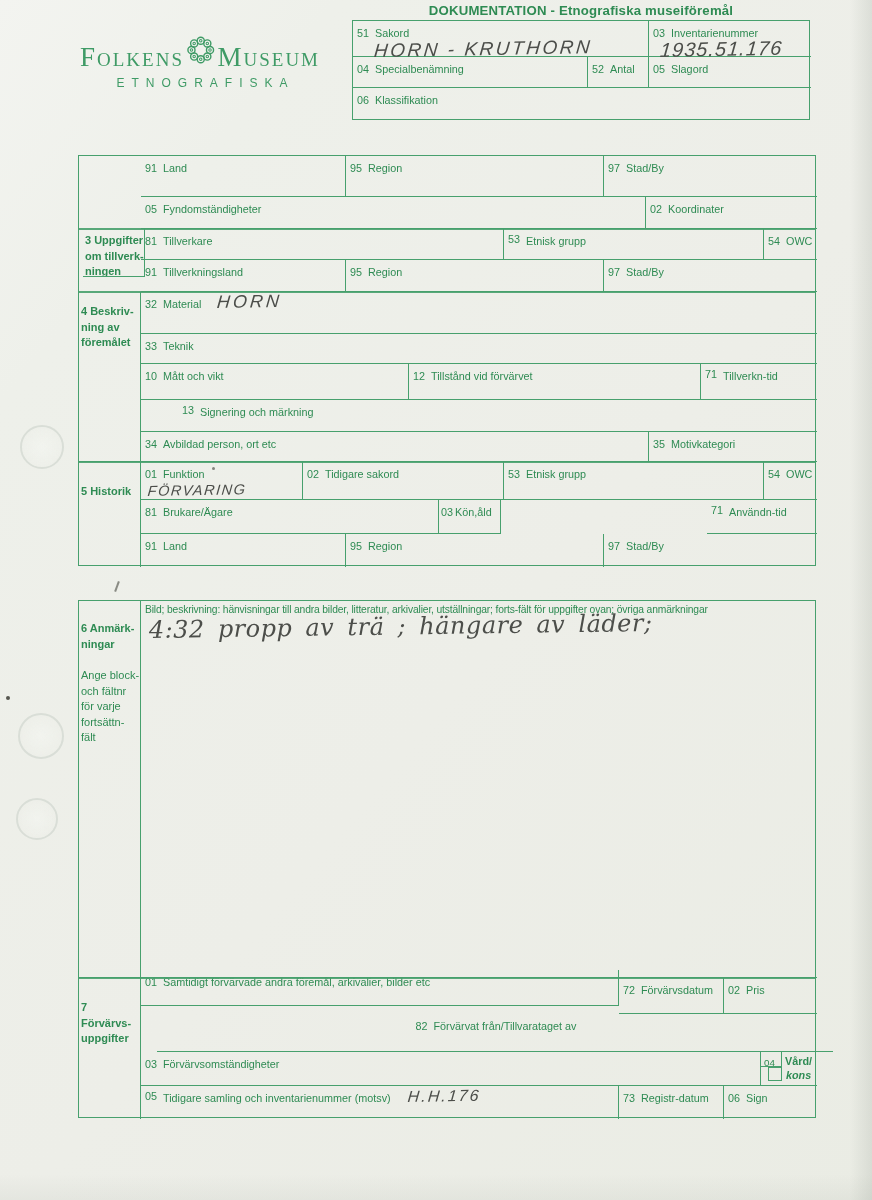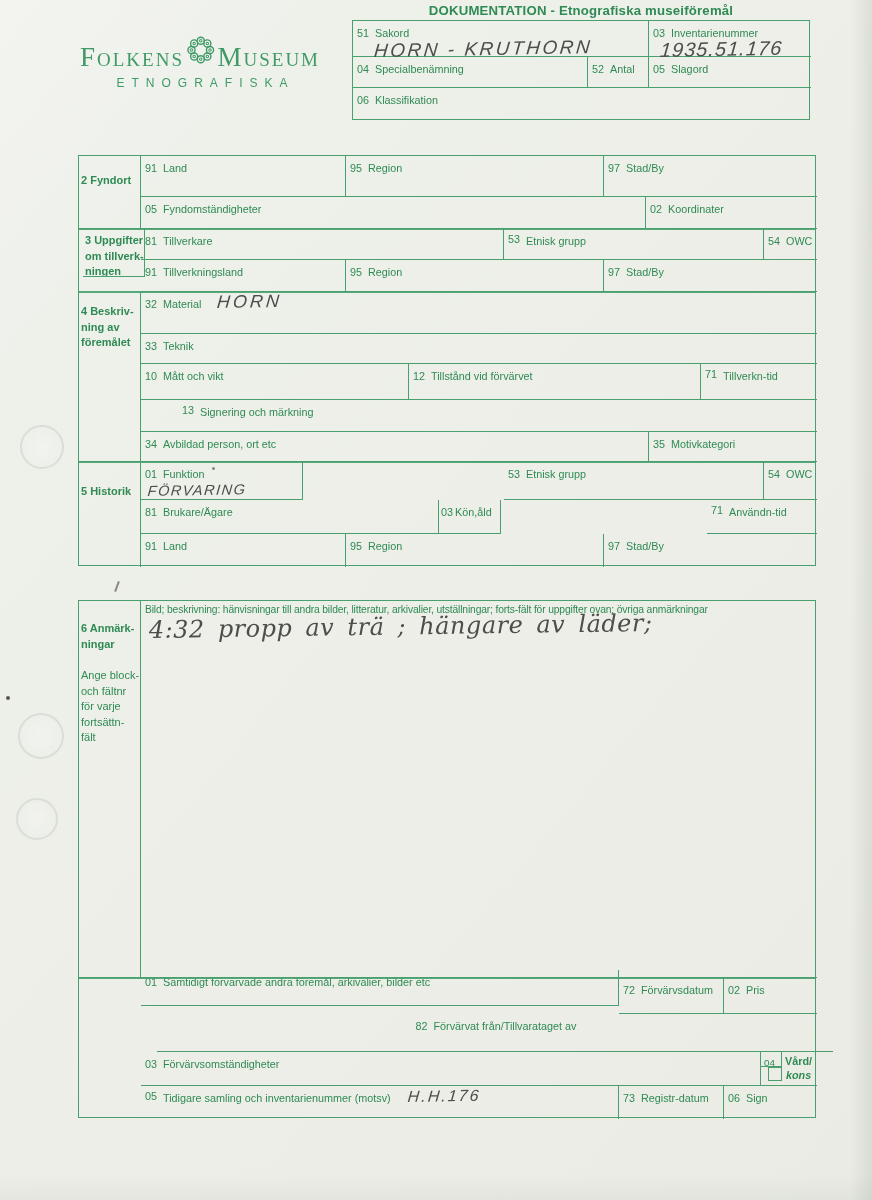--- a/index.html
+++ b/index.html
@@ -118,23 +118,20 @@
     <div class="cell nr" style="left:296px;top:36px;width:162px;height:31px;">
       <span class="code">05</span><span class="flabel">Slagord</span>
     </div>
     <div class="cell nr nb" style="left:0;top:67px;width:458px;height:33px;">
       <span class="code">06</span><span class="flabel">Klassifikation</span>
     </div>
   </div>
 
   <div class="tbl" style="left:78px;top:155px;width:738px;height:411px;">
 
-    <div class="seclbl" style="left:0;top:0;width:62px;height:73px;padding-top:17px;">
-        <div class="sec-title">2 Fyndort</div>
-      </div>
     <div class="seclbl" style="left:4px;top:73px;width:62px;height:48px;">
         <div class="sec-title">3 Uppgifter
 om tillverk-
 ningen</div>
       </div>
     <div class="seclbl" style="left:0;top:136px;width:62px;height:170px;padding-top:12px;">
         <div class="sec-title">4 Beskriv-
 ning av
 föremålet</div>
       </div>
@@ -162,20 +159,21 @@
     <div class="cell" style="left:62px;top:208px;width:268px;height:36px;"><span class="code">10</span><span class="flabel">Mått och vikt</span></div>
     <div class="cell" style="left:330px;top:208px;width:292px;height:36px;"><span class="code">12</span><span class="flabel">Tillstånd vid förvärvet</span></div>
     <div class="cell nr" style="left:622px;top:208px;width:116px;height:36px;"><span class="code" style="position:relative;top:-2px;">71</span><span class="flabel">Tillverkn-tid</span></div>
     <div class="cell nr" style="left:62px;top:244px;width:676px;height:32px;"><span class="code" style="position:relative;top:-2px;margin-left:37px;">13</span><span class="flabel">Signering och märkning</span></div>
     <div class="cell" style="left:62px;top:276px;width:508px;height:30px;"><span class="code">34</span><span class="flabel">Avbildad person, ort etc</span></div>
     <div class="cell nr" style="left:570px;top:276px;width:168px;height:30px;"><span class="code">35</span><span class="flabel">Motivkategori</span></div>
 
     <div class="cell" style="left:62px;top:306px;width:162px;height:38px;"><span class="code">01</span><span class="flabel">Funktion</span>
       <div class="hw-print" style="margin:0 0 0 2px;font-size:14.5px;letter-spacing:1.5px;">FÖRVARING</div>
     </div>
+    <div class="cell" style="left:224px;top:306px;width:201px;height:38px;"><span class="code">02</span><span class="flabel">Tidigare sakord</span></div>
     <div class="cell" style="left:425px;top:306px;width:260px;height:38px;"><span class="code">53</span><span class="flabel">Etnisk grupp</span></div>
     <div class="cell nr" style="left:685px;top:306px;width:53px;height:38px;"><span class="code">54</span><span class="flabel">OWC</span></div>
     <div class="cell" style="left:62px;top:344px;width:298px;height:34px;"><span class="code">81</span><span class="flabel">Brukare/Ägare</span></div>
     <div class="cell" style="left:360px;top:344px;width:62px;height:34px;padding-left:2px;"><span class="code" style="margin-right:2px;">03</span><span class="flabel">Kön,åld</span></div>
     <div class="cell nr" style="left:628px;top:344px;width:110px;height:34px;"><span class="code" style="position:relative;top:-2px;">71</span><span class="flabel">Användn-tid</span></div>
     <div class="cell nb" style="left:62px;top:378px;width:205px;height:33px;"><span class="code">91</span><span class="flabel">Land</span></div>
     <div class="cell nb" style="left:267px;top:378px;width:258px;height:33px;"><span class="code">95</span><span class="flabel">Region</span></div>
     <div class="cell nr nb" style="left:525px;top:378px;width:213px;height:33px;"><span class="code">97</span><span class="flabel">Stad/By</span></div>
 
     <div class="secline" style="top:71.5px;"></div>
@@ -191,20 +189,24 @@
 och fältnr
 för varje
 fortsättn-
 fält</div>
     </div>
     <div class="cell nr" style="left:62px;top:0;width:676px;height:377px;">
       <div class="hdr6">Bild; beskrivning: hänvisningar till andra bilder, litteratur, arkivalier, utställningar; forts-fält för uppgifter ovan; övriga anmärkningar</div>
       <div class="hw-cursive" style="position:absolute;left:8px;top:15px;font-size:24px;letter-spacing:0.5px;word-spacing:5px;">4:32 propp av trä ; hängare av läder;</div>
     </div>
 
+    <div class="seclbl nb" style="left:0;top:377px;width:62px;height:141px;padding-top:22px;">
+      <div class="sec-title">7 Förvärvs-
+uppgifter</div>
+    </div>
     <div class="cell" style="left:62px;top:369px;width:478px;height:36px;"><span class="code">01</span><span class="flabel">Samtidigt förvärvade andra föremål, arkivalier, bilder etc</span></div>
     <div class="cell" style="left:540px;top:377px;width:105px;height:36px;"><span class="code">72</span><span class="flabel">Förvärvsdatum</span></div>
     <div class="cell nr" style="left:645px;top:377px;width:93px;height:36px;"><span class="code">02</span><span class="flabel">Pris</span></div>
     <div class="cell nr" style="left:78px;top:413px;width:676px;height:38px;text-align:center;"><span class="code">82</span><span class="flabel">Förvärvat från/Tillvarataget av</span></div>
     <div class="cell" style="left:62px;top:451px;width:620px;height:34px;"><span class="code">03</span><span class="flabel">Förvärvsomständigheter</span></div>
     <div class="cell nr" style="left:682px;top:451px;width:56px;height:34px;padding:0;">
       <div class="mini-box04"><span class="code" style="font-size:9.8px;margin:0;">04</span></div>
       <div class="mini-check"></div>
       <div class="vard-l1">Vård/</div>
       <div class="vard-l2">kons</div>

